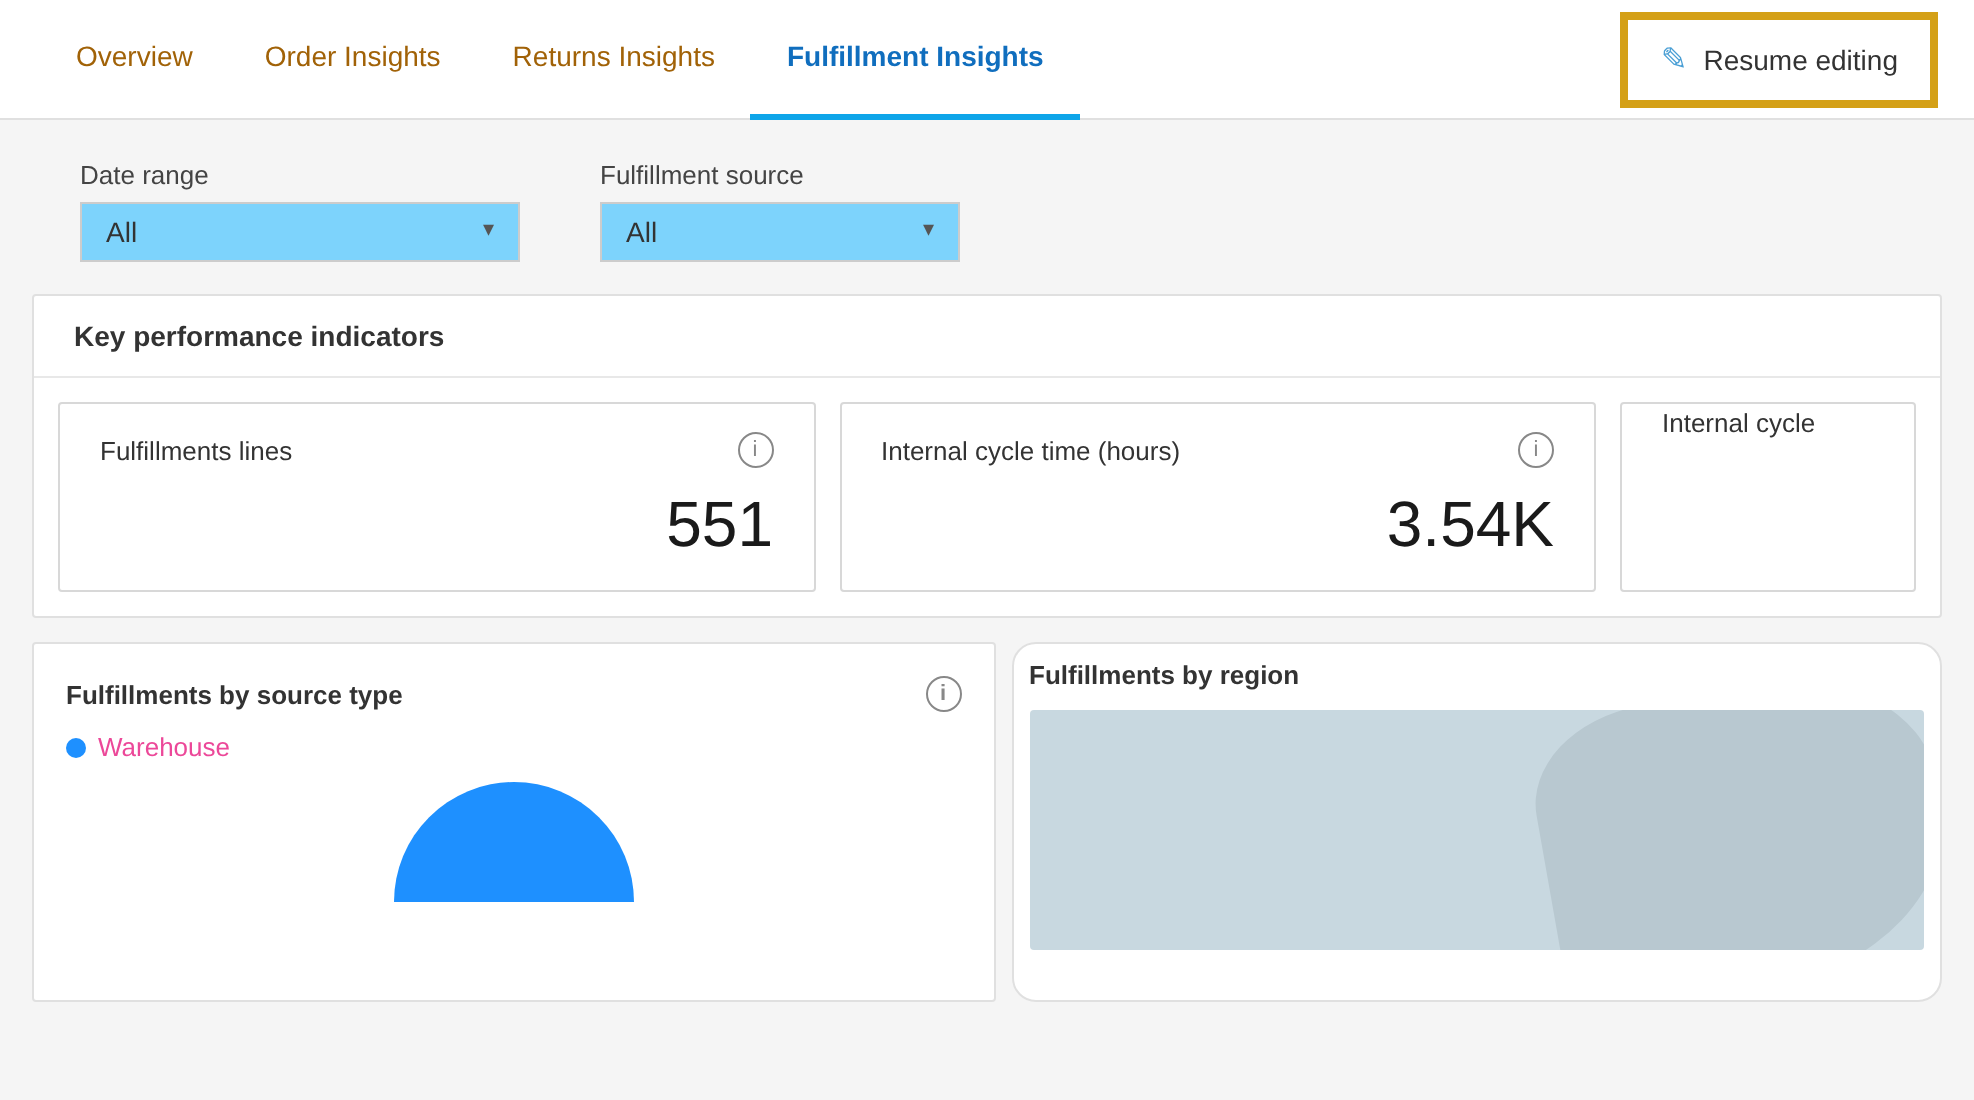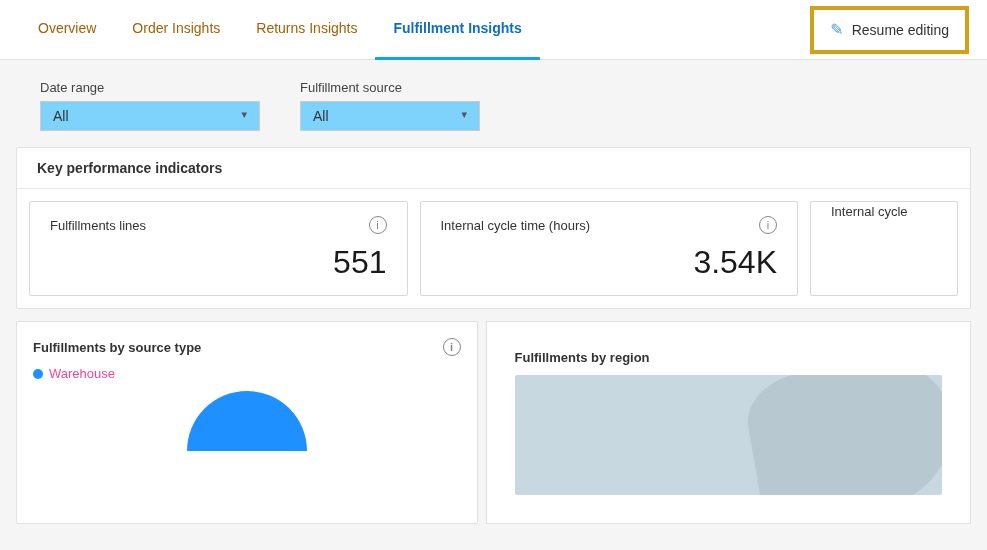--- a/index.html
+++ b/index.html
@@ -193,24 +193,24 @@
       border-radius: 2px;
       flex: 1;
       min-height: 180px;
       padding: 16px;
       margin-right: 8px;
     }
 
     .chart-card-right {
       background: #ffffff;
       border: 1px solid #e0e0e0;
-      border-radius: 0;
+      border-radius: 12px;
       flex: 1;
       min-height: 180px;
-      padding: 28px;
+      padding: 8px;
       overflow: hidden;
     }
 
     .chart-title {
       font-size: 13px;
       font-weight: 600;
       color: #333;
       margin-bottom: 10px;
       display: flex;
       justify-content: space-between;

